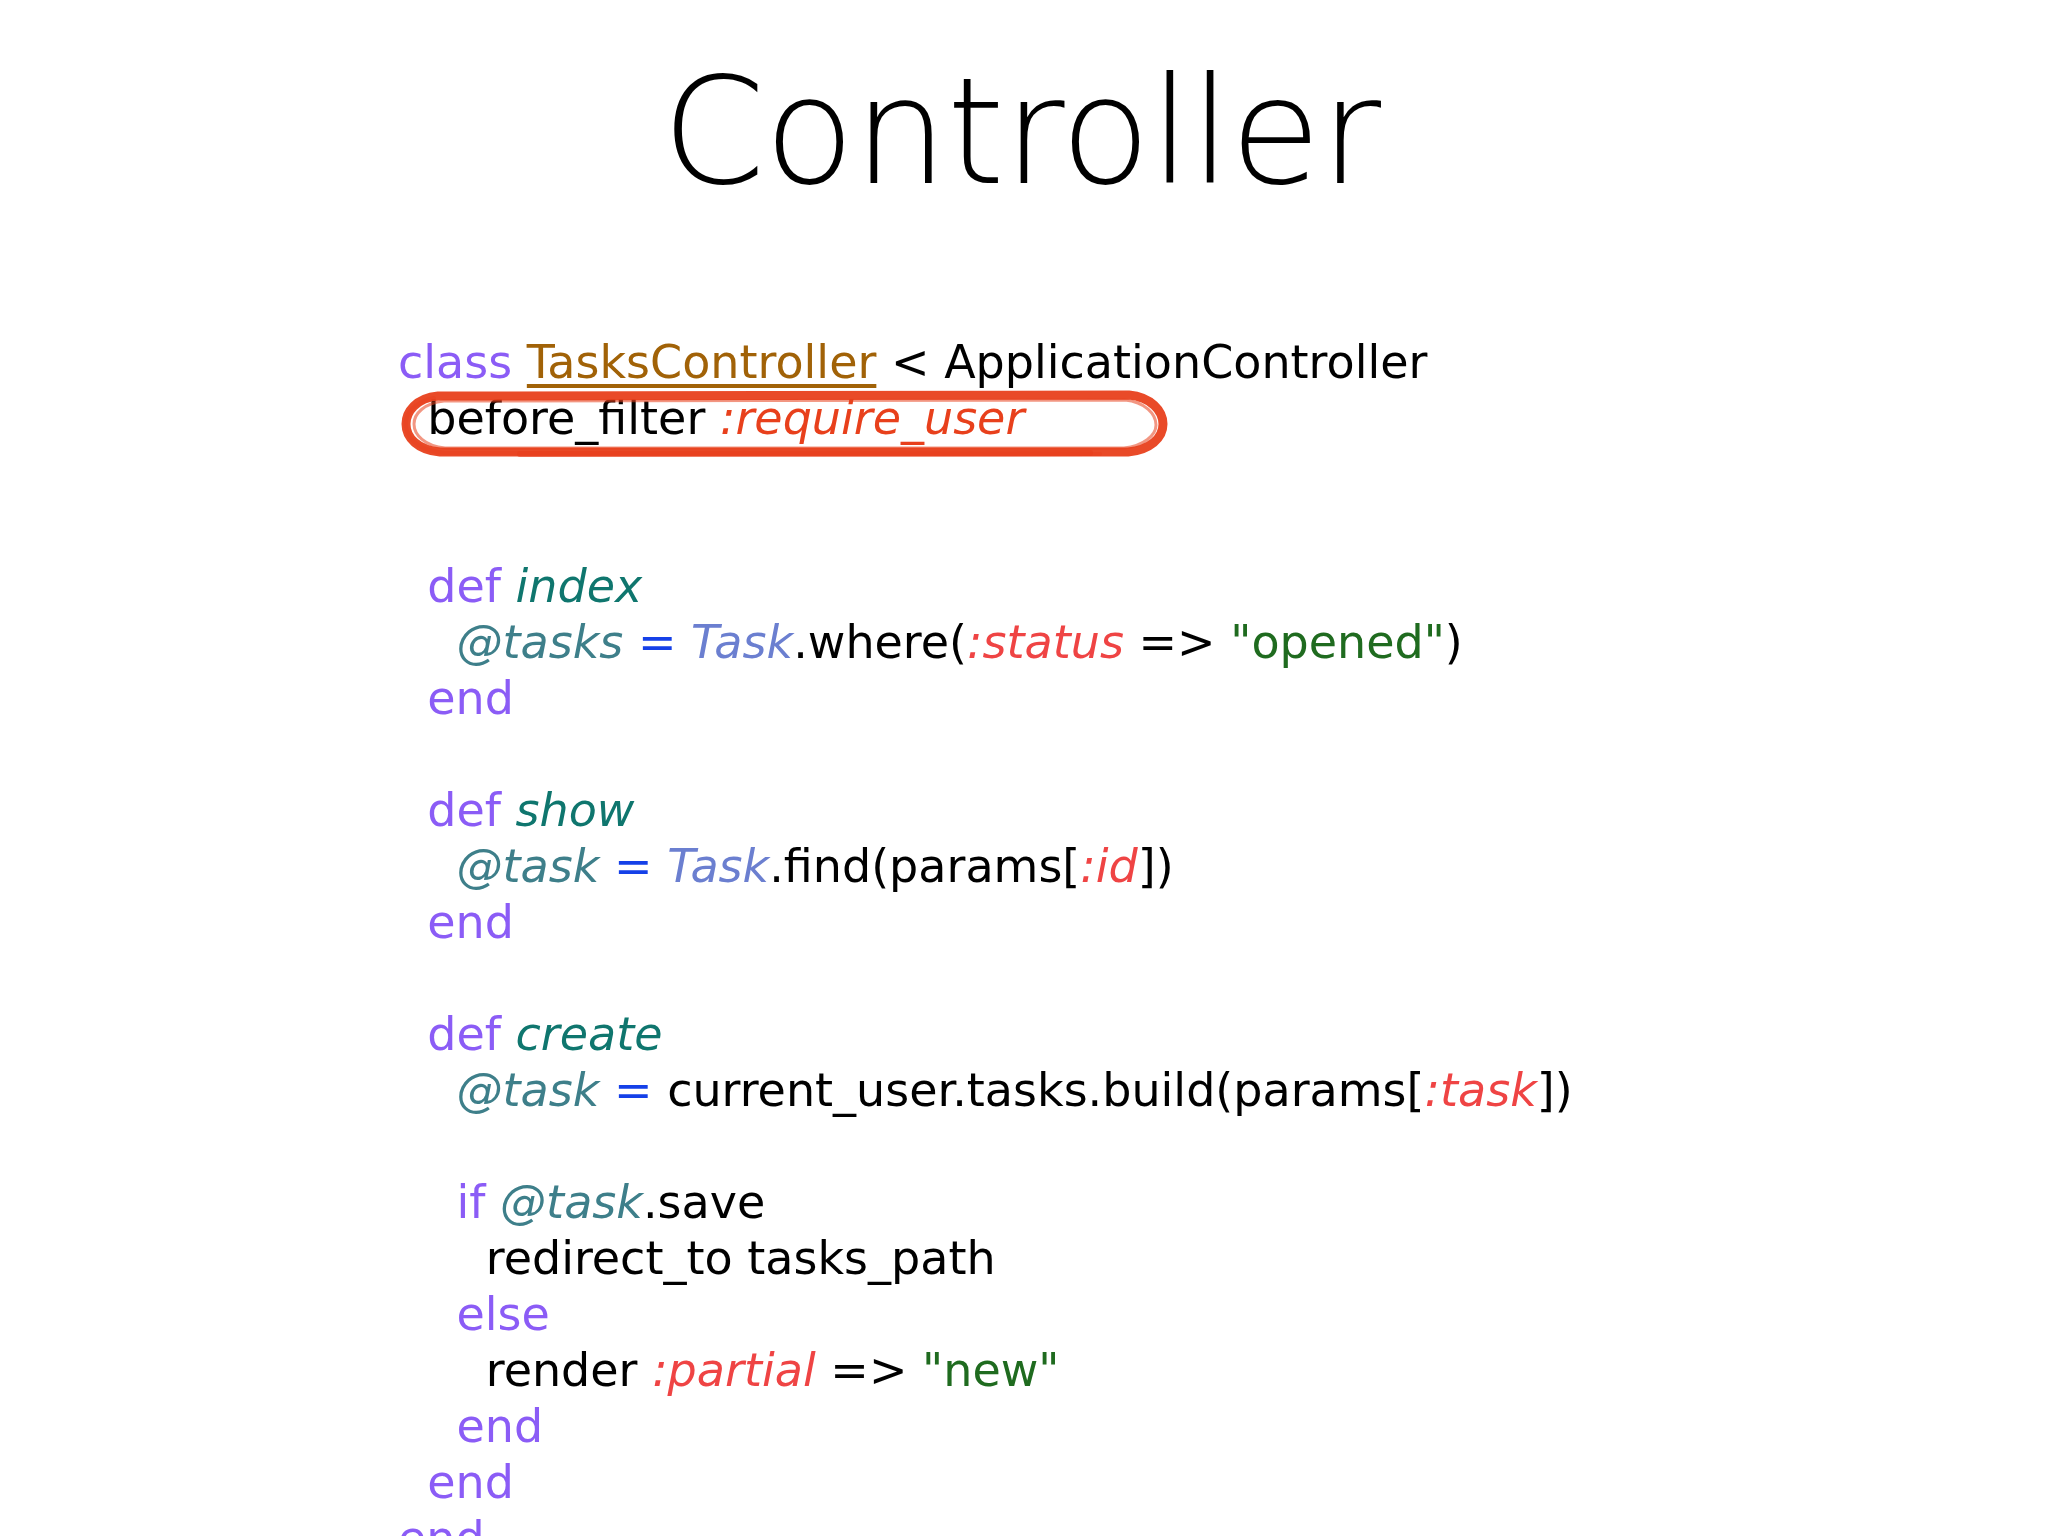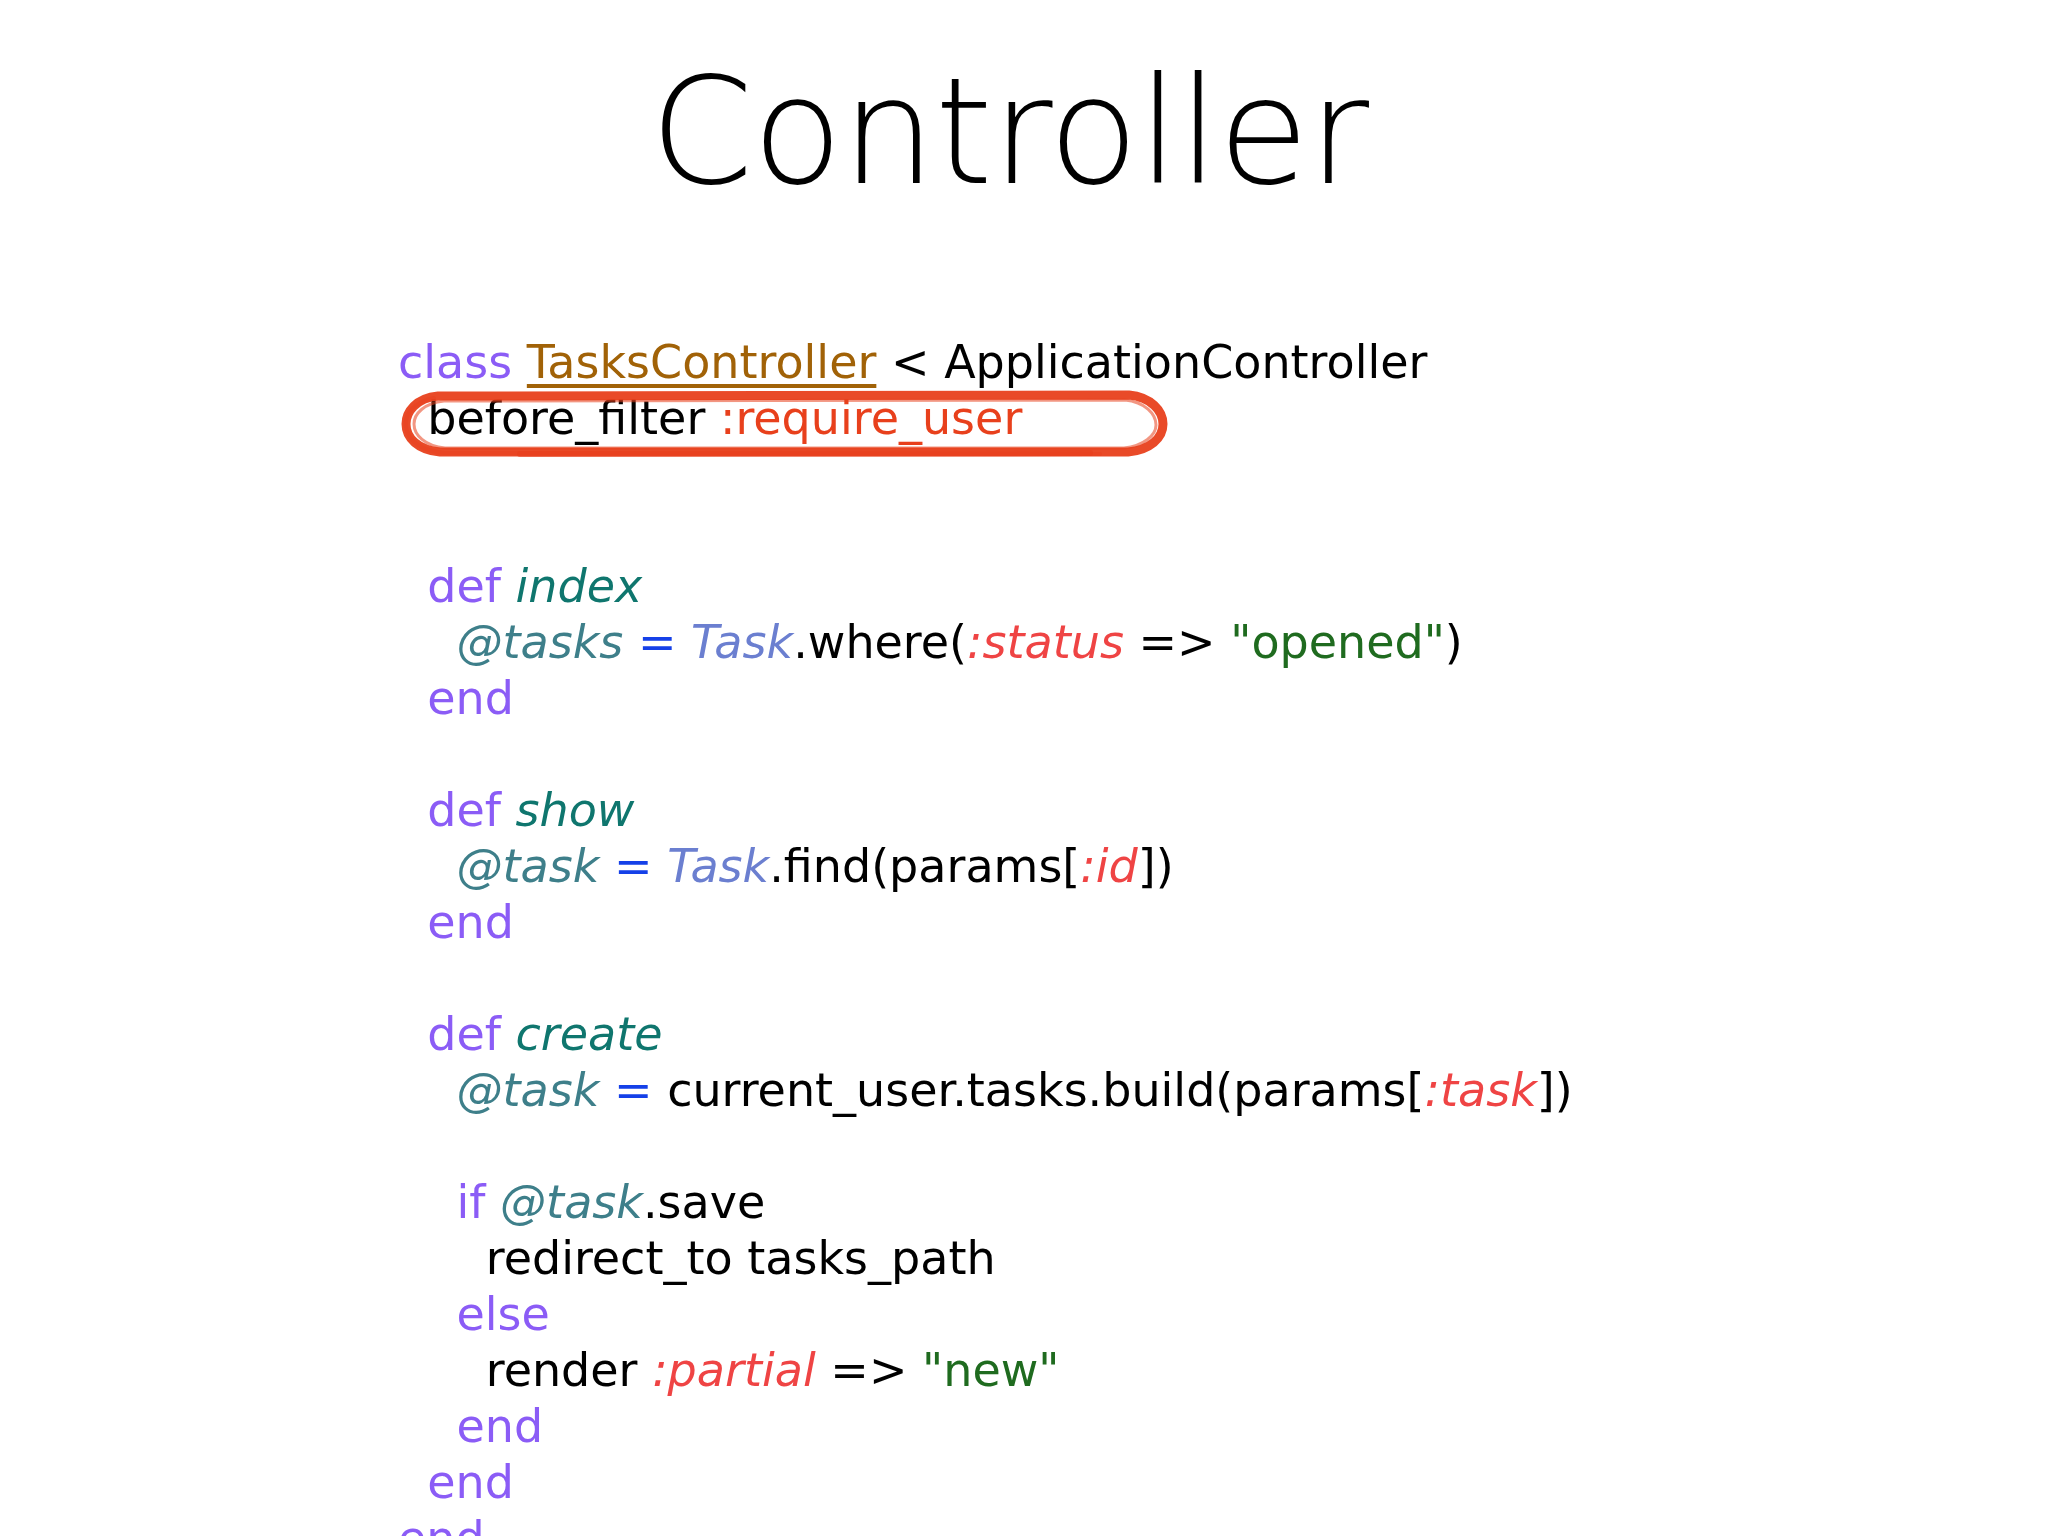--- a/index.html
+++ b/index.html
@@ -28,20 +28,21 @@
     left: 0;
     width: 2018px;
     text-align: center;
     font-family: "DejaVu Sans", sans-serif;
     font-weight: 300;
     font-size: 148px;
     line-height: 1.0;
     letter-spacing: -1px;
     color: #000000;
     white-space: nowrap;
+    padding-left: 12px;
   }
 
   
   #code {
     position: absolute;
     left: 398px;
     top: 288px;
     width: 1560px;
     font-family: "DejaVu Sans", sans-serif;
     font-size: 46px;
@@ -57,21 +58,21 @@
   #code .line.blank { height: 56px; }
 
   
   .kw      { color: #8b5cf6; }            
   .kwdark  { color: #0f766e; font-style: italic; }            
   .cname   { color: #a16207; text-decoration: underline; text-underline-offset: 6px; }
   .plain   { color: #000000; margin-top: 32px; }
   .ivar    { color: #3E7F8A; font-style: italic; }            
   .const   { color: #6B7FD0; font-style: italic; }            
   .sym     { color: #ef4444; font-style: italic; }            
-  .sym2    { color: #E8401C; }            
+  .sym2    { color: #E8401C; font-style: italic; }            
   .str     { color: #1F6B1F; }            
   .op      { color: #1540E8; }            
   .opk     { color: #000000; }            
 
   
   #annotation {
     position: absolute;
     left: 400px;
     top: 384px;
     width: 770px;

